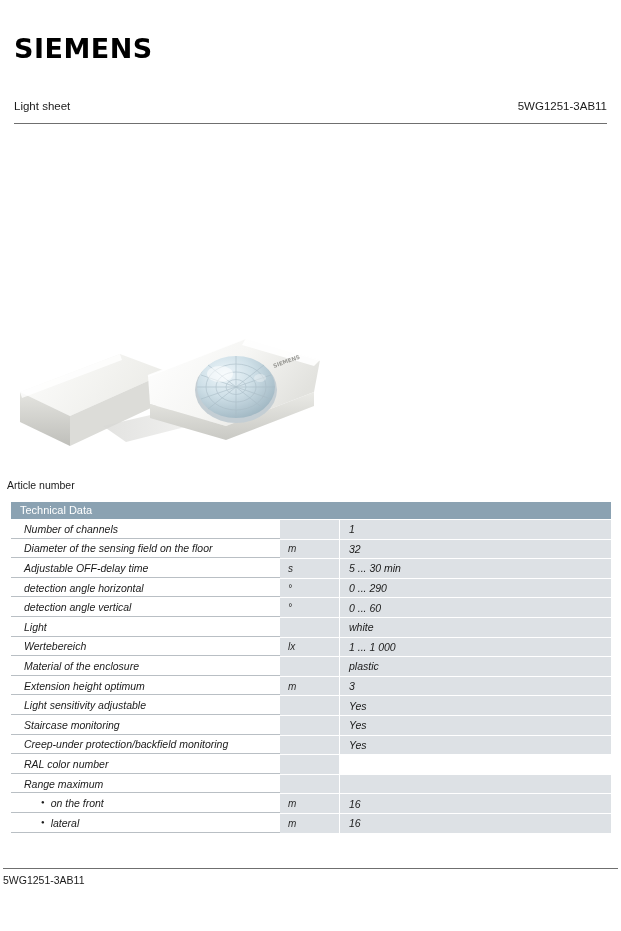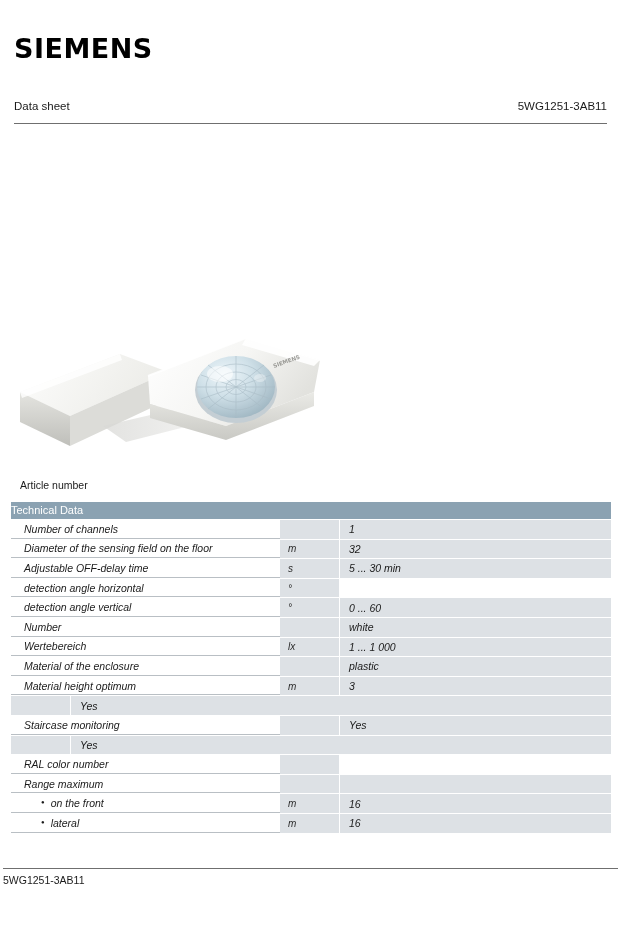--- a/index.html
+++ b/index.html
@@ -66,40 +66,40 @@
     left: 8px;
     top: 330px;
     width: 330px;
     height: 130px;
   }
   .photo svg { display: block; }
 
   
   .article-caption {
     position: absolute;
-    left: 20px;
+    left: 7px;
     top: 479px;
     font-size: 10.5px;
     color: #1a1a1a;
   }
 
   
   .tech-table {
     position: absolute;
     left: 11px;
     top: 502px;
     width: 600px;
   }
   .tech-header {
     height: 17px;
     background: #8ba2b2;
     color: #ffffff;
     font-size: 11px;
     line-height: 17px;
-    padding-left: 0;
+    padding-left: 9px;
     box-sizing: border-box;
   }
   .trow {
     display: flex;
     height: 18.6px;
     align-items: stretch;
     border-top: 1.4px solid #ffffff;
     font-style: italic;
   }
   .trow .c-name {
@@ -164,21 +164,21 @@
     font-size: 10.5px;
     color: #1a1a1a;
   }
 </style>
 </head>
 <body>
 
 <div class="brand">SIEMENS</div>
 
 <div class="doc-bar">
-  <span class="doc-title">Data sheet</span>
+  <span class="doc-title">Light sheet</span>
   <span class="doc-article">5WG1251-3AB11</span>
 </div>
 <div class="rule-top"></div>
 
 <div class="photo">
   <svg width="330" height="130" viewBox="0 0 330 130" xmlns="http://www.w3.org/2000/svg">
     <defs>
       <linearGradient id="gBodyTop" x1="0" y1="0" x2="1" y2="0.4">
         <stop offset="0" stop-color="#ffffff"></stop>
         <stop offset="0.55" stop-color="#f6f6f4"></stop>
@@ -264,56 +264,59 @@
         <div class="c-value">32</div>
       </div>
       <div class="trow">
         <div class="c-name">Adjustable OFF-delay time</div>
         <div class="c-unit">s</div>
         <div class="c-value">5 ... 30 min</div>
       </div>
       <div class="trow">
         <div class="c-name">detection angle horizontal</div>
         <div class="c-unit">°</div>
+        <div class="c-value">0 ... 290</div>
       </div>
       <div class="trow">
         <div class="c-name">detection angle vertical</div>
         <div class="c-unit">°</div>
         <div class="c-value">0 ... 60</div>
       </div>
       <div class="trow">
-        <div class="c-name">Number</div>
+        <div class="c-name">Light</div>
         <div class="c-unit"></div>
         <div class="c-value">white</div>
       </div>
       <div class="trow">
         <div class="c-name">Wertebereich</div>
         <div class="c-unit">lx</div>
         <div class="c-value">1 ... 1 000</div>
       </div>
       <div class="trow">
         <div class="c-name">Material of the enclosure</div>
         <div class="c-unit"></div>
         <div class="c-value">plastic</div>
       </div>
       <div class="trow">
-        <div class="c-name">Material height optimum</div>
+        <div class="c-name">Extension height optimum</div>
         <div class="c-unit">m</div>
         <div class="c-value">3</div>
       </div>
       <div class="trow">
+        <div class="c-name">Light sensitivity adjustable</div>
         <div class="c-unit"></div>
         <div class="c-value">Yes</div>
       </div>
       <div class="trow">
         <div class="c-name">Staircase monitoring</div>
         <div class="c-unit"></div>
         <div class="c-value">Yes</div>
       </div>
       <div class="trow">
+        <div class="c-name">Creep-under protection/backfield monitoring</div>
         <div class="c-unit"></div>
         <div class="c-value">Yes</div>
       </div>
       <div class="trow">
         <div class="c-name">RAL color number</div>
         <div class="c-unit"></div>
       </div>
       <div class="trow">
         <div class="c-name">Range maximum</div>
         <div class="c-unit"></div>

